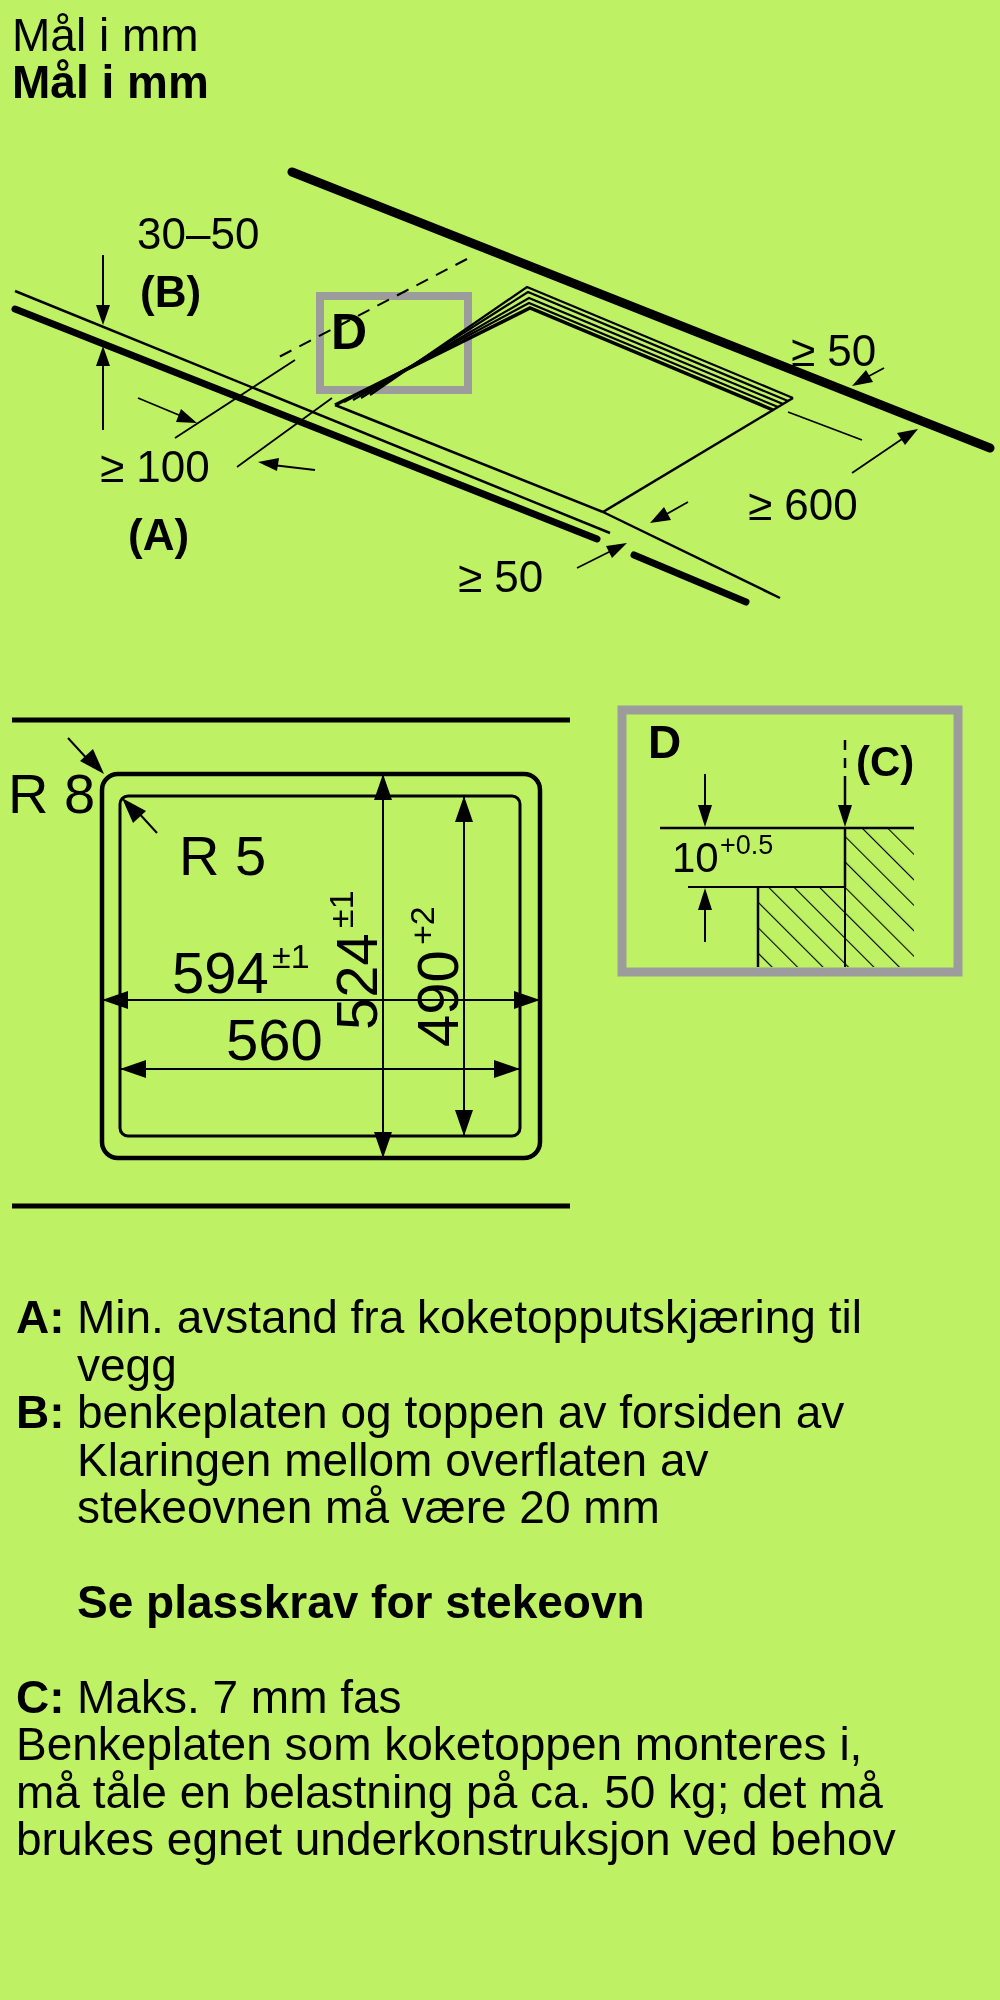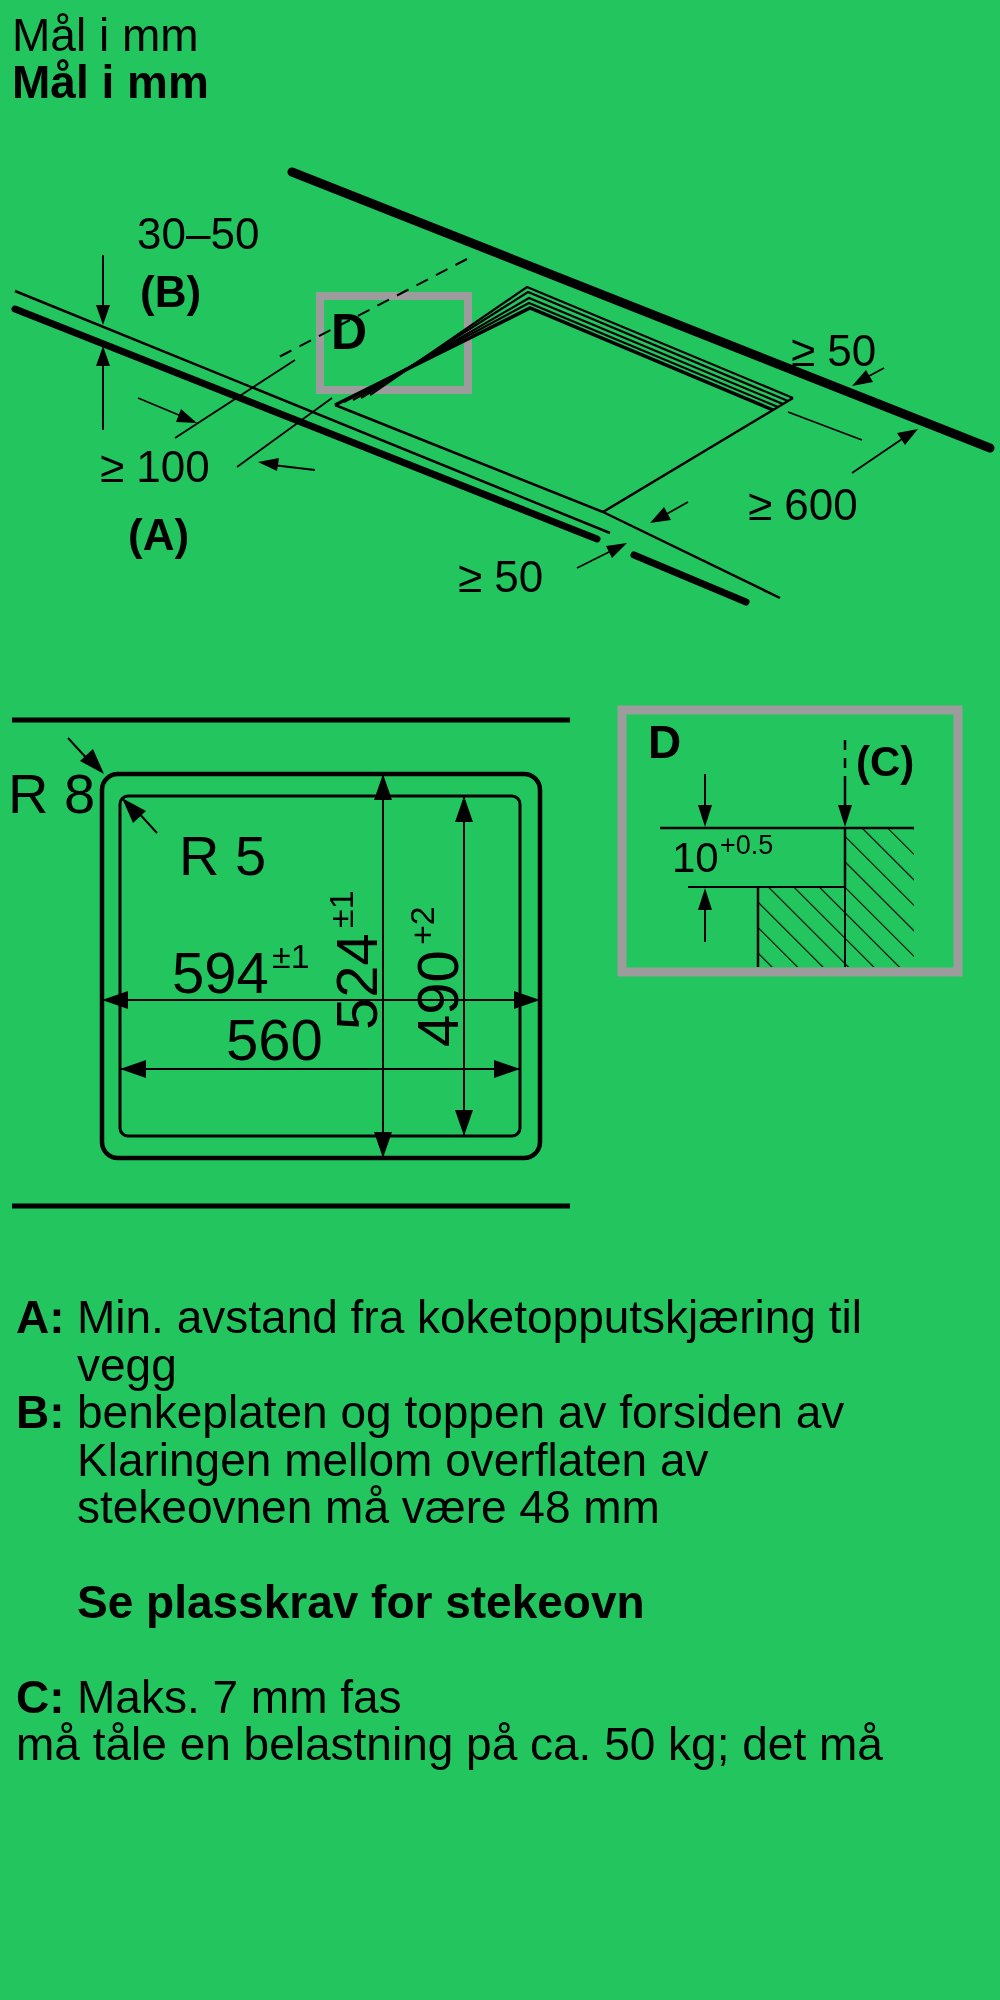--- a/index.html
+++ b/index.html
@@ -1,16 +1,16 @@
 <!DOCTYPE html>
 <html><head>
 <meta charset="utf-8">
 <style>
   html,body{margin:0;padding:0;background:#fff;}
-  #page{position:relative;width:1000px;height:2000px;background:#22c55e;overflow:hidden;
+  #page{position:relative;width:1000px;height:2000px;background:#bef264;overflow:hidden;
         font-family:"Liberation Sans","DejaVu Sans",sans-serif;color:#000;}
   .abs{position:absolute;}
   #title-line1{left:12px;top:8px;font-size:46px;font-weight:400;white-space:nowrap;}
   #title-line2{left:12px;top:55px;font-size:46px;font-weight:700;white-space:nowrap;}
   svg{position:absolute;overflow:visible;}
   svg text{font-family:"Liberation Sans","DejaVu Sans",sans-serif;fill:#000;}
   .notes-block{position:absolute;left:16px;font-size:46px;line-height:47.5px;white-space:nowrap;}
   .notes-block .key{position:absolute;left:0;top:0;font-weight:700;}
   .notes-block .lines{margin-left:61px;}
   .notes-block.no-indent .lines{margin-left:0;}
@@ -156,36 +156,38 @@
       <div>Min. avstand fra koketopputskjæring til</div>
       <div>vegg</div>
     </div>
   </div>
 
   <div class="notes-block" style="top:1389px">
     <span class="key">B:</span>
     <div class="lines">
       <div>benkeplaten og toppen av forsiden av</div>
       <div>Klaringen mellom overflaten av</div>
-      <div>stekeovnen må være 48 mm</div>
+      <div>stekeovnen må være 20 mm</div>
     </div>
   </div>
 
   <div class="notes-block se-indent no-indent" style="top:1579px">
     <div class="lines">
       <div>Se plasskrav for stekeovn</div>
     </div>
   </div>
 
   <div class="notes-block" style="top:1674px">
     <span class="key">C:</span>
     <div class="lines">
       <div>Maks. 7 mm fas</div>
     </div>
   </div>
 
   <div class="notes-block no-indent" style="top:1721px">
     <div class="lines">
+      <div>Benkeplaten som koketoppen monteres i,</div>
       <div>må tåle en belastning på ca. 50 kg; det må</div>
+      <div>brukes egnet underkonstruksjon ved behov</div>
     </div>
   </div>
 
 </div>
 
 </body></html>

